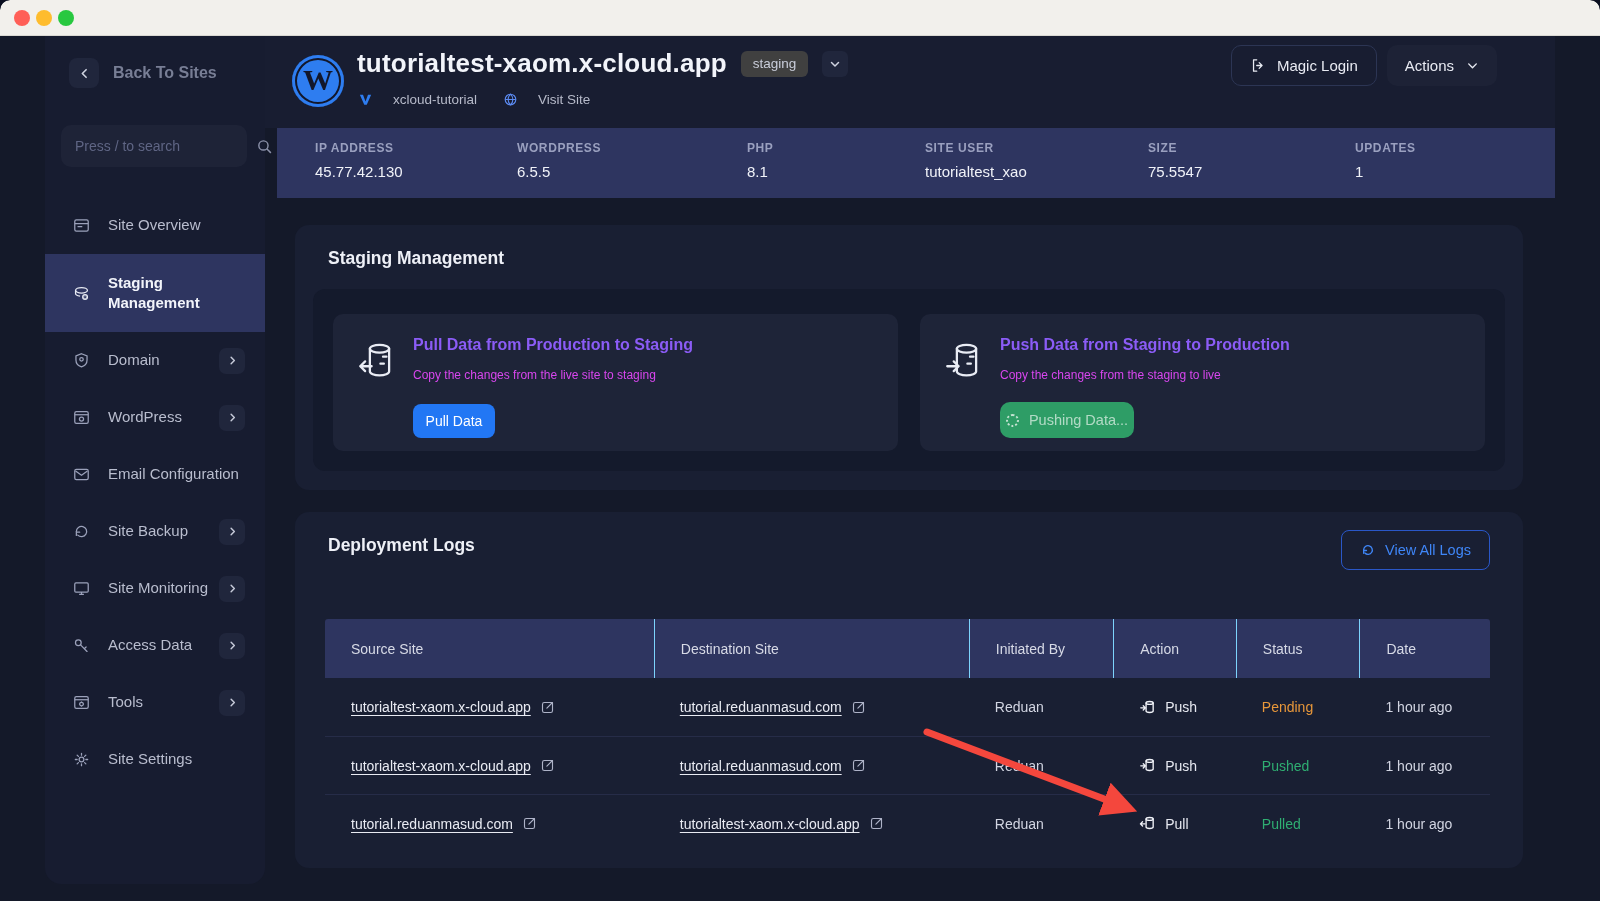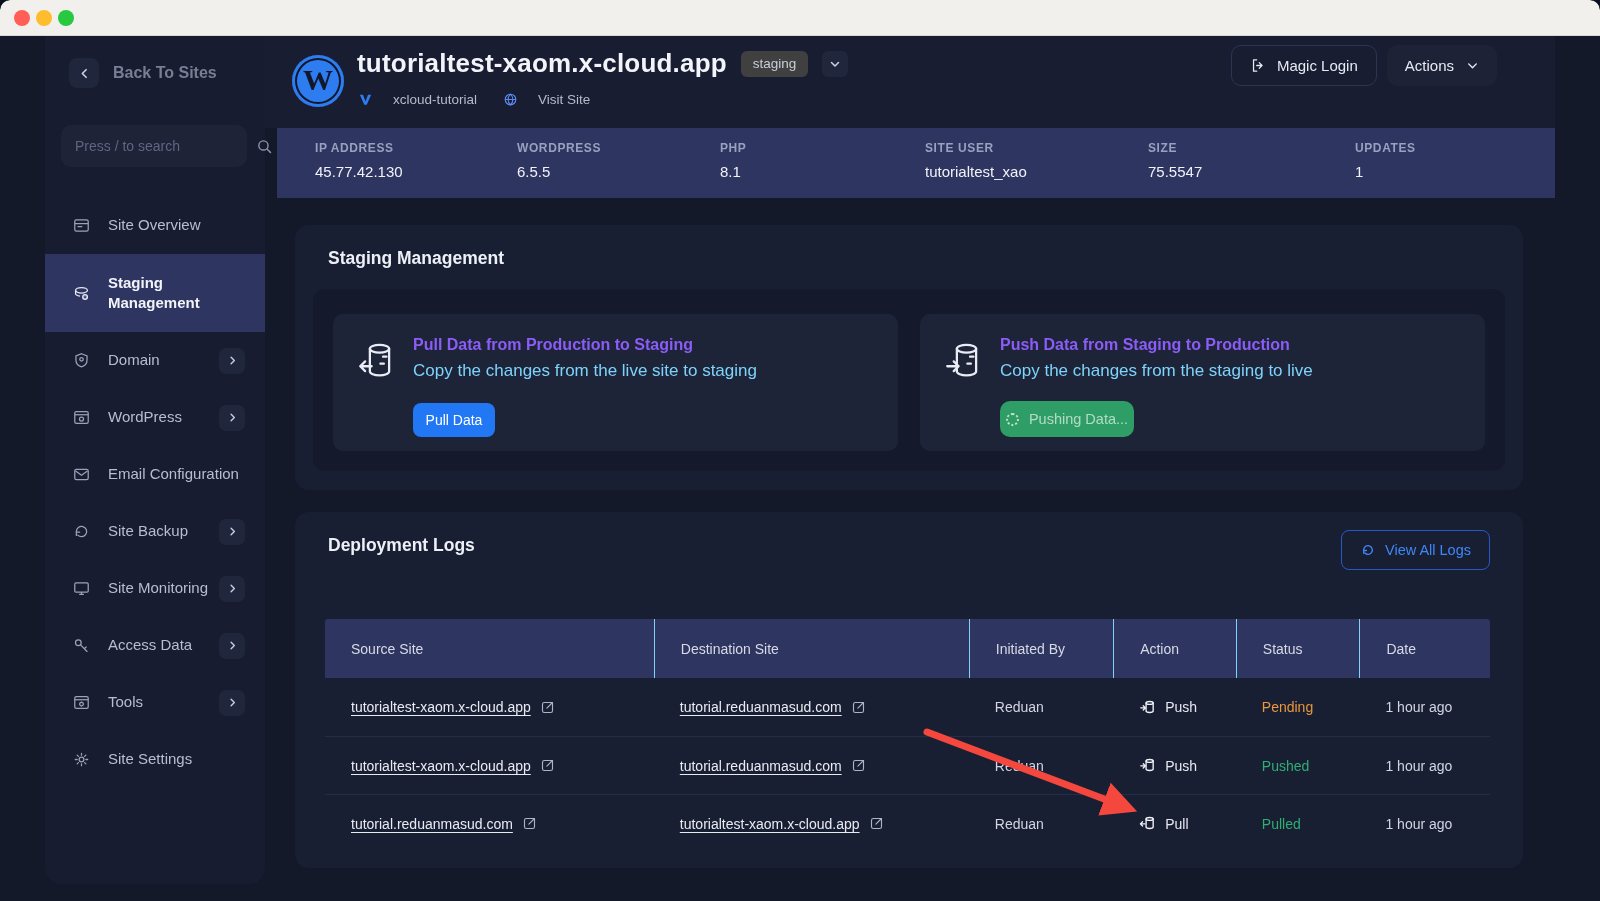--- a/index.html
+++ b/index.html
@@ -57,21 +57,21 @@
   .section-card { background:#191f33; border-radius:14px; position:relative; }
   .card-staging { margin-top:27px; height:265px; }
   .section-title { position:absolute; left:33px; top:23px; font-size:17.5px; font-weight:600; color:#eef0f7; }
   .inner-panel { position:absolute; left:18px; top:64px; width:1192px; height:182px; background:#141a2c; border-radius:12px; }
   .action-card { position:absolute; top:25px; width:565px; height:137px; background:#1e2438; border-radius:10px; padding:22px; display:flex; }
   .action-card.left { left:20px; }
   .action-card.right { left:607px; }
   .db-icon { width:42px; color:#e9ecf4; flex:none; margin-top:4px; }
   .ac-body { margin-left:16px; }
   .ac-title { font-size:16px; font-weight:600; color:#8b5cf6; }
-  .ac-sub { margin-top:7px; font-size:17px; color:#7dd3fc; }
+  .ac-sub { margin-top:14px; font-size:12px; color:#d946ef; }
   .btn-pull { margin-top:22px; width:82px; height:34px; background:#2277f4; border:none; border-radius:8px; color:#ffffff; font-size:14px; cursor:pointer; font-family:"Liberation Sans", sans-serif; }
   .btn-pushing { margin-top:20px; width:134px; height:36px; background:#2e9d66; border:none; border-radius:10px; color:rgba(228,243,234,.72); font-size:14.5px; cursor:default; display:flex; align-items:center; justify-content:center; gap:10px; font-family:"Liberation Sans", sans-serif; }
   .spinner { width:13px; height:13px; border-radius:50%; border:2px dotted rgba(235,245,238,.8); animation:spin 1.1s linear infinite; }
   @keyframes spin { to { transform:rotate(360deg); } }
 
   .card-logs { margin-top:22px; height:356px; }
   .btn-viewall { position:absolute; right:33px; top:18px; height:40px; padding:4px 18px; background:transparent; border:1px solid #2a57c8; border-radius:8px; color:#3f86f8; font-size:14.5px; display:flex; align-items:center; gap:9px; cursor:pointer; font-family:"Liberation Sans", sans-serif; }
 
   
   .table { position:absolute; left:30px; top:107px; width:1165px; }
@@ -300,21 +300,21 @@
 
     <div class="info-bar">
       <div class="info-cell" style="left:38px">
           <div class="info-label">IP ADDRESS</div>
           <div class="info-value">45.77.42.130</div>
         </div>
       <div class="info-cell" style="left:240px">
           <div class="info-label">WORDPRESS</div>
           <div class="info-value">6.5.5</div>
         </div>
-      <div class="info-cell" style="left:443px">
+      <div class="info-cell" style="left:470px">
           <div class="info-label">PHP</div>
           <div class="info-value">8.1</div>
         </div>
       <div class="info-cell" style="left:648px">
           <div class="info-label">SITE USER</div>
           <div class="info-value">tutorialtest_xao</div>
         </div>
       <div class="info-cell" style="left:871px">
           <div class="info-label">SIZE</div>
           <div class="info-value">75.5547</div>

